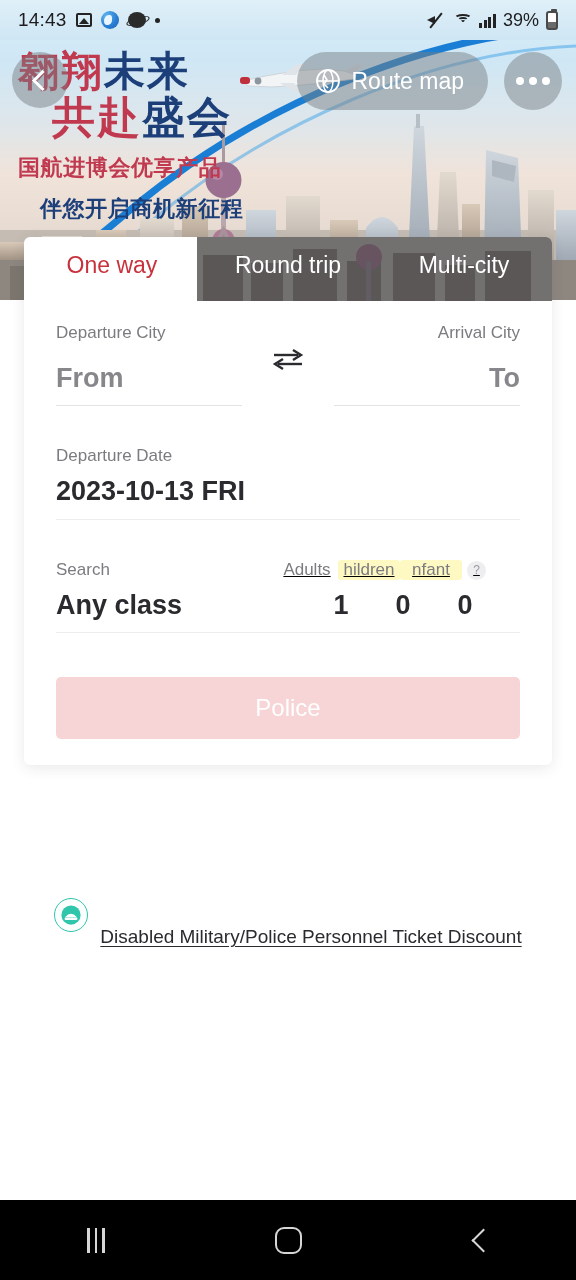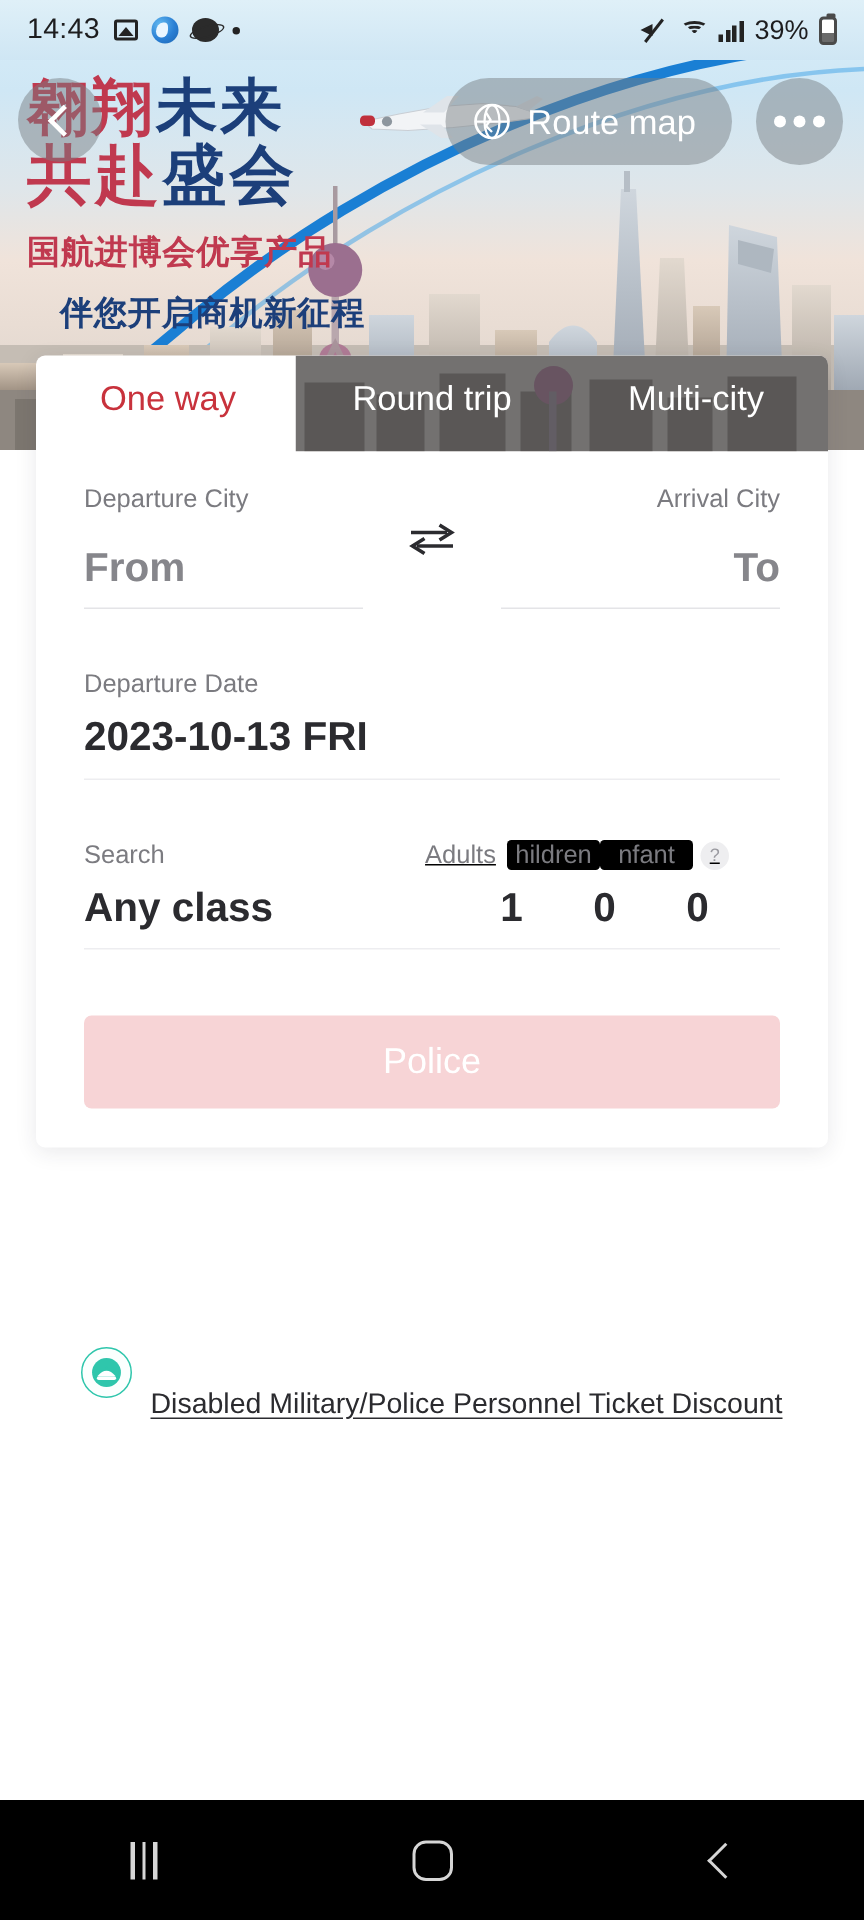--- a/index.html
+++ b/index.html
@@ -104,21 +104,21 @@
   .skyline{ position:absolute; left:0; bottom:0; width:576px; height:190px; }
 
   
   .hero-text{ position:absolute; left:18px; top:50px; z-index:6; }
   .cn-l1{
     font-size:41px; font-weight:700; letter-spacing:2px; line-height:1.06;
     white-space:nowrap;
   }
   .cn-l2{
     font-size:43px; font-weight:700; letter-spacing:2px; line-height:1.12;
-    white-space:nowrap; 
+    white-space:nowrap; margin-left:34px;
   }
   .cn-red{ color:#c0394f; }
   .cn-blue{ color:#1c3f7a; }
   .cn-sub{
     font-size:22px; font-weight:700; letter-spacing:.6px; line-height:1.38;
     margin-top:11px; white-space:nowrap;
   }
   .cn-sub.s1{ color:#c0394f; }
   .cn-sub.s2{ color:#1c3f7a; margin-left:22px; }
 
@@ -197,21 +197,21 @@
 
   .cls-row{ display:flex; padding-top:40px; }
   .cls-col{ width:186px; }
   .pax-col{ flex:1; }
   .pax-heads{ display:flex; align-items:center; justify-content:center; gap:0px;text-decoration:underline; }
   .pax-head{
     width:62px; text-align:center; font-size:17px; color:#7b7b80;
     white-space:nowrap; overflow:hidden;
   }
   .pax-head.clip{
-    background:#000000; border-radius:3px;
+    background:#fef9c3; border-radius:3px;
   }
   .help-badge{
     width:19px;height:19px;border-radius:50%;background:#eeeef0;
     color:#9a9aa0; font-size:12px; display:flex; align-items:center;
     justify-content:center; margin-left:5px;
   }
   .pax-vals{ display:flex; justify-content:flex-end; }
   .pax-val{
     width:62px; text-align:center; font-size:27px; font-weight:700; color:#2b2b2f;
   }

